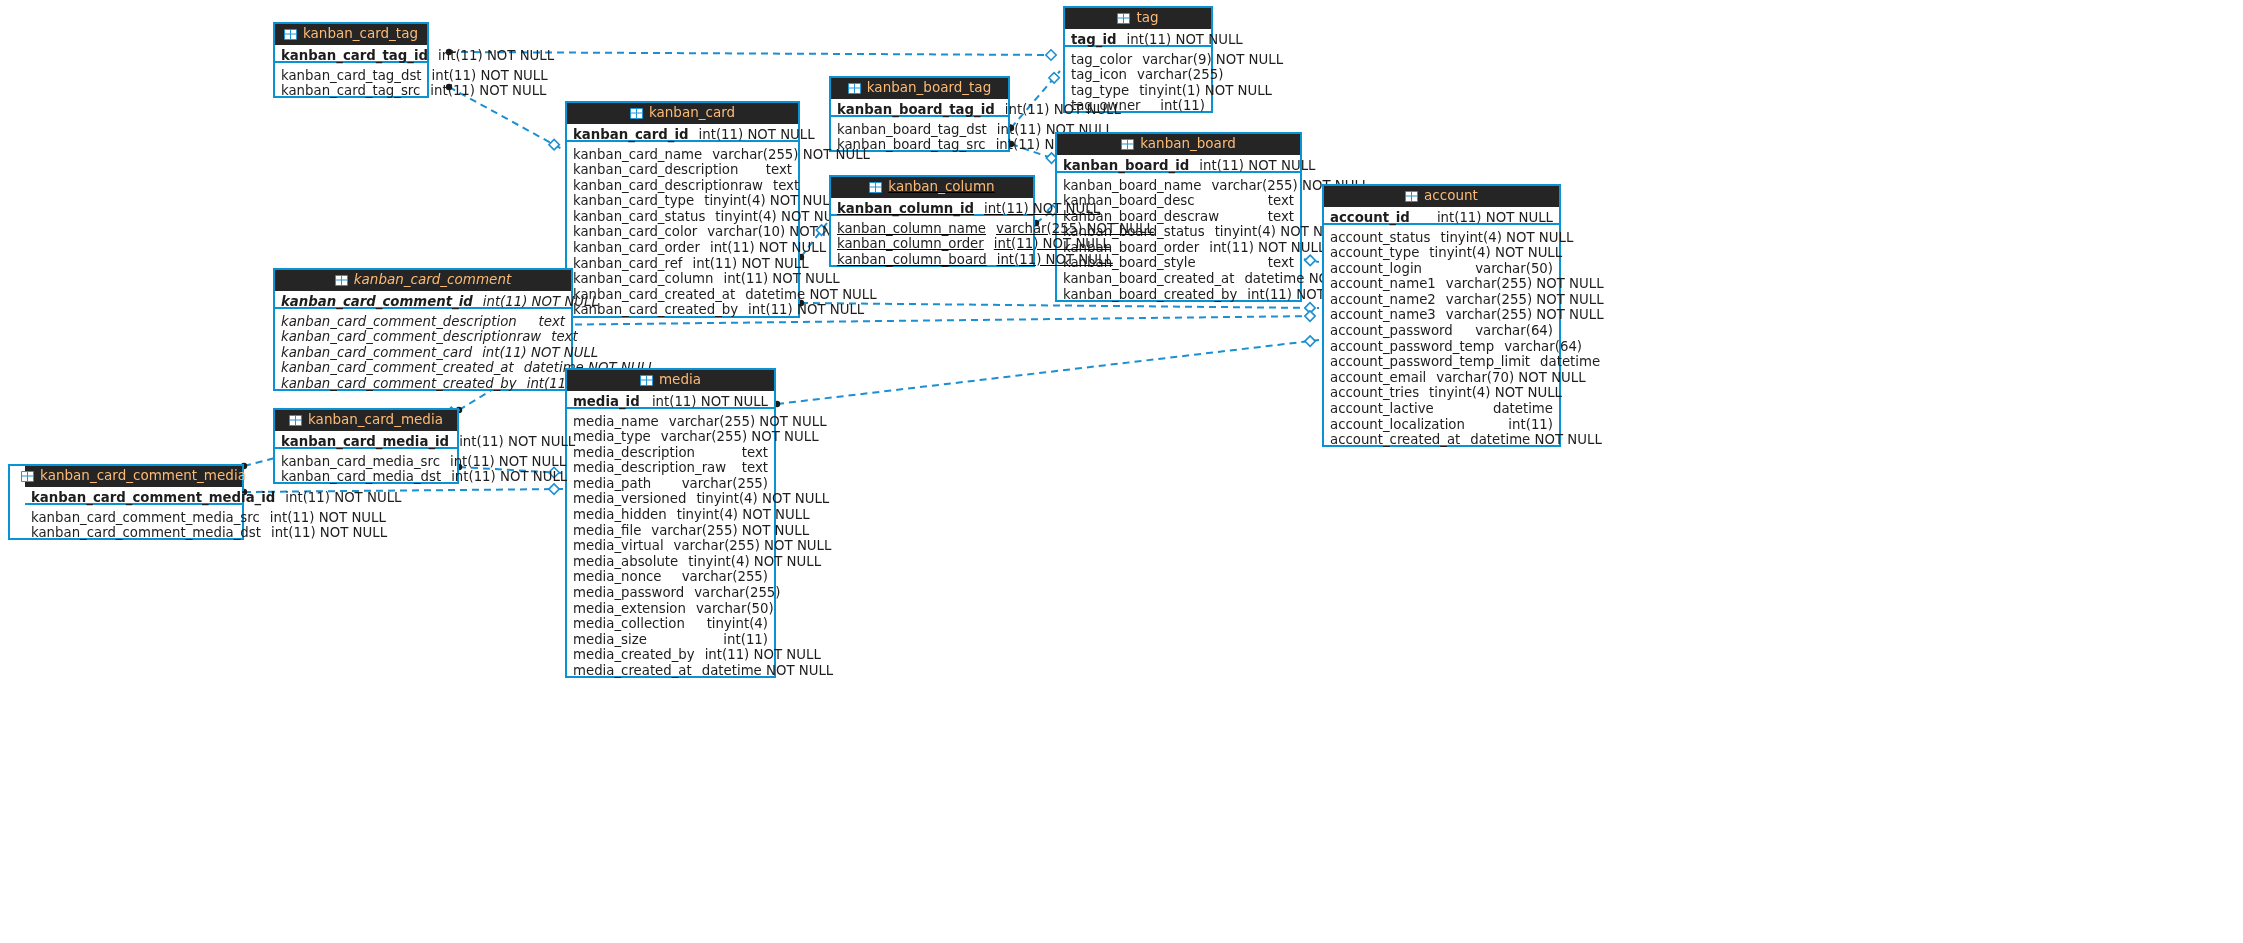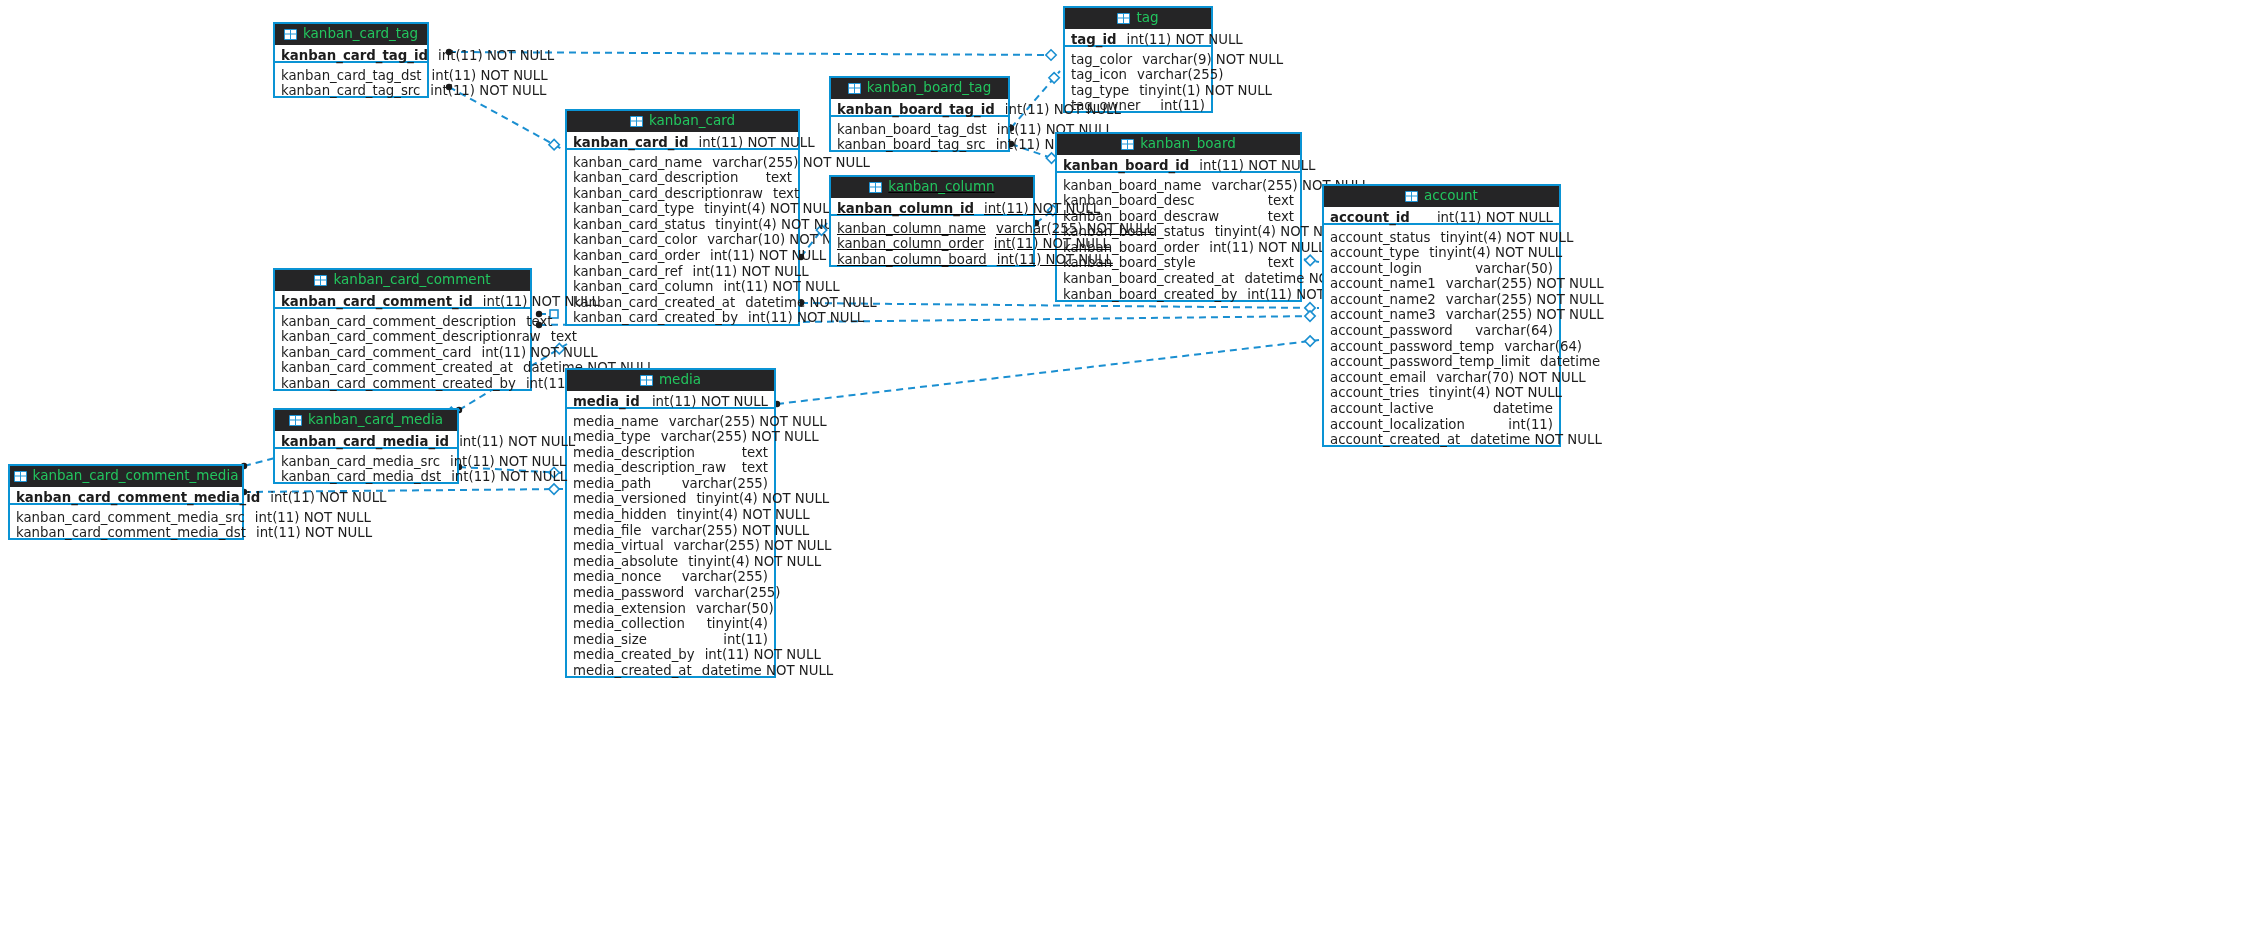--- a/index.html
+++ b/index.html
@@ -25,21 +25,21 @@
   }
   .tbl {
     position: absolute;
     z-index: 2;
     background: #ffffff;
     border: 2px solid #0a93d4;
     box-shadow: 0 0 0 0 rgba(0,0,0,0);
   }
   .tbl-head {
     background: #252526;
-    color: #22c55e;
+    color: #fdba74;
     font-size: 13.5px;
     line-height: 1;
     padding: 5px 8px 6px 8px;
     text-align: center;
     white-space: nowrap;
     display: flex;
     align-items: center;
     justify-content: center;
     gap: 6px;
     height: 21px;
@@ -246,21 +246,21 @@
           <div class="row">
             <span class="rname">kanban_board_tag_dst</span>
             <span class="rtype">int(11) NOT NULL</span>
           </div>
           <div class="row">
             <span class="rname">kanban_board_tag_src</span>
             <span class="rtype">int(11) NOT NULL</span>
           </div>
         </div>
       </div>
-      <div class="tbl" style="left: 565px; top: 101px; width: 235px; margin-top: 8px;">
+      <div class="tbl" style="left: 565px; top: 101px; width: 235px;">
         <div class="tbl-head">
           <span class="tbl-icon">
             <svg width="13" height="11" viewBox="0 0 13 11" xmlns="http://www.w3.org/2000/svg">
               <rect x="0" y="0" width="13" height="11" rx="1" fill="#2196d6"></rect>
               <rect x="1" y="1" width="5" height="3.5" fill="#ffffff"></rect>
               <rect x="7" y="1" width="5" height="3.5" fill="#ffffff"></rect>
               <rect x="1" y="5.5" width="5" height="4.5" fill="#ffffff"></rect>
               <rect x="7" y="5.5" width="5" height="4.5" fill="#ffffff"></rect>
             </svg>
           </span>
@@ -474,21 +474,21 @@
           <div class="row">
             <span class="rname">account_localization</span>
             <span class="rtype">int(11)</span>
           </div>
           <div class="row">
             <span class="rname">account_created_at</span>
             <span class="rtype">datetime NOT NULL</span>
           </div>
         </div>
       </div>
-      <div class="tbl" style="left: 273px; top: 268px; width: 259px;">
+      <div class="tbl" style="left: 273px; top: 268px; width: 300px; font-style: italic;">
         <div class="tbl-head">
           <span class="tbl-icon">
             <svg width="13" height="11" viewBox="0 0 13 11" xmlns="http://www.w3.org/2000/svg">
               <rect x="0" y="0" width="13" height="11" rx="1" fill="#2196d6"></rect>
               <rect x="1" y="1" width="5" height="3.5" fill="#ffffff"></rect>
               <rect x="7" y="1" width="5" height="3.5" fill="#ffffff"></rect>
               <rect x="1" y="5.5" width="5" height="4.5" fill="#ffffff"></rect>
               <rect x="7" y="5.5" width="5" height="4.5" fill="#ffffff"></rect>
             </svg>
           </span>
@@ -633,21 +633,21 @@
           <div class="row">
             <span class="rname">kanban_card_media_src</span>
             <span class="rtype">int(11) NOT NULL</span>
           </div>
           <div class="row">
             <span class="rname">kanban_card_media_dst</span>
             <span class="rtype">int(11) NOT NULL</span>
           </div>
         </div>
       </div>
-      <div class="tbl" style="left: 8px; top: 464px; width: 236px;">
+      <div class="tbl" style="left: 8px; top: 464px; width: 236px; padding-left: 15px;">
         <div class="tbl-head">
           <span class="tbl-icon">
             <svg width="13" height="11" viewBox="0 0 13 11" xmlns="http://www.w3.org/2000/svg">
               <rect x="0" y="0" width="13" height="11" rx="1" fill="#2196d6"></rect>
               <rect x="1" y="1" width="5" height="3.5" fill="#ffffff"></rect>
               <rect x="7" y="1" width="5" height="3.5" fill="#ffffff"></rect>
               <rect x="1" y="5.5" width="5" height="4.5" fill="#ffffff"></rect>
               <rect x="7" y="5.5" width="5" height="4.5" fill="#ffffff"></rect>
             </svg>
           </span>

